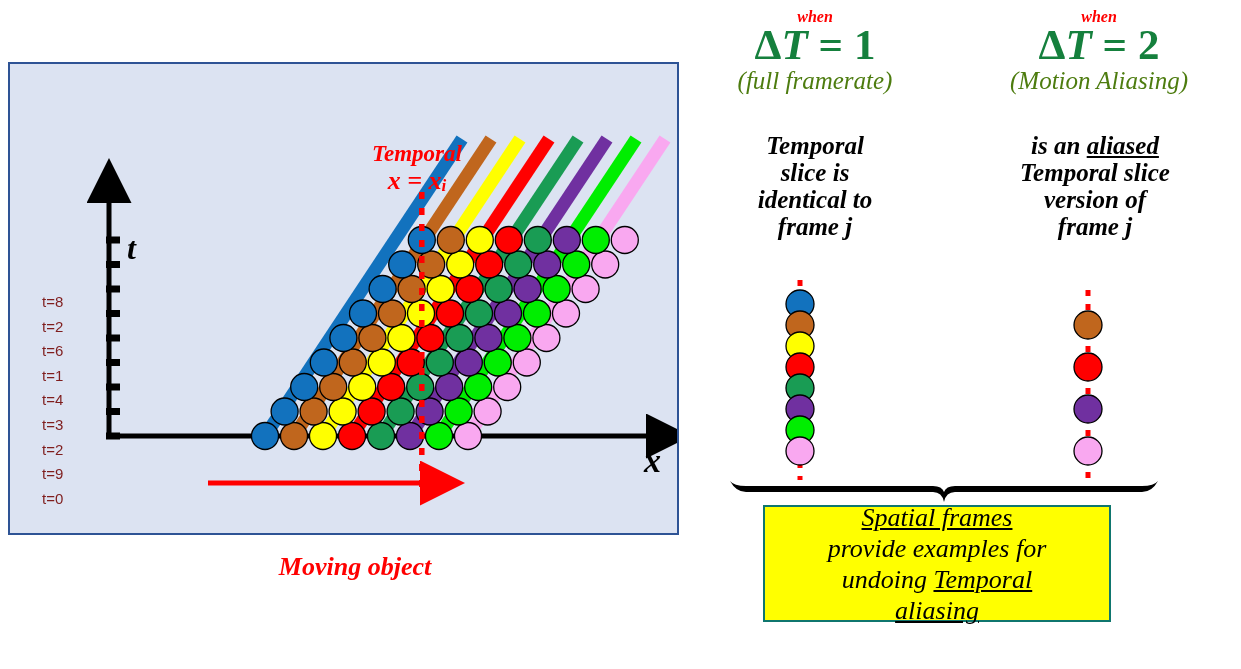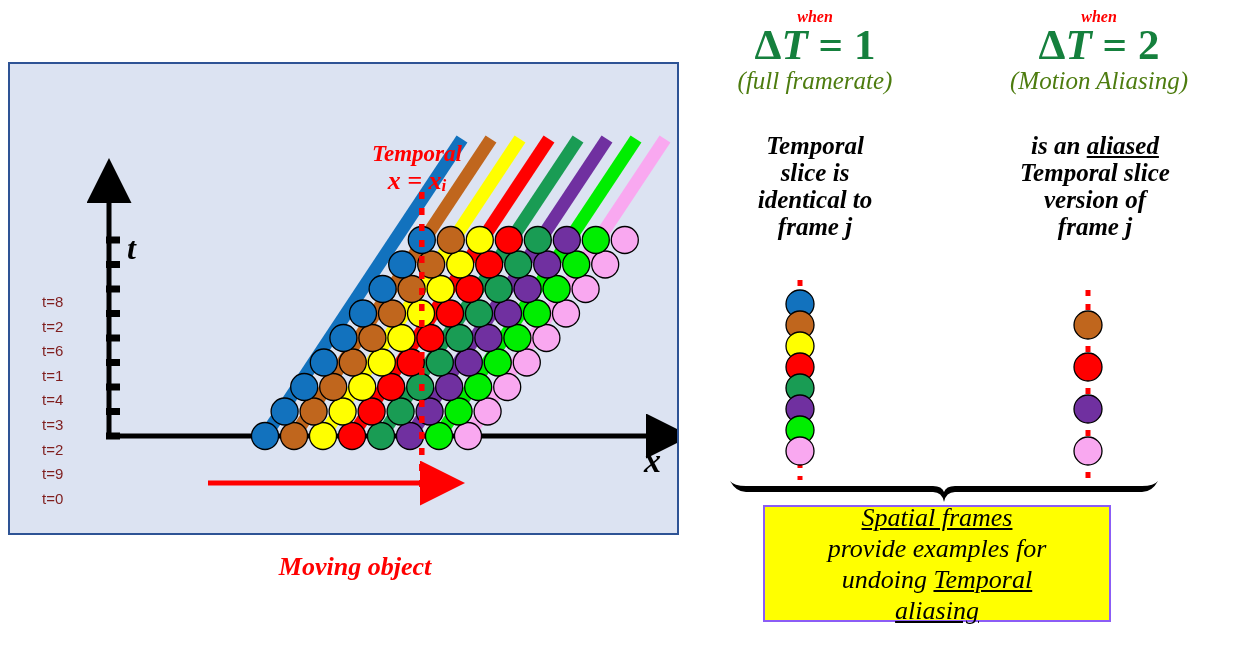--- a/index.html
+++ b/index.html
@@ -56,21 +56,21 @@
   .col-desc{position:absolute;text-align:center;color:#000;
             font-style:italic;font-weight:bold;font-family:"Liberation Serif",serif;
             font-size:25px;line-height:27px;}
   #desc-dt1{left:700px;top:132px;width:230px;}
   #desc-dt2{left:950px;top:132px;width:290px;}
   .ul{text-decoration:underline;}
 
   
   #yellow-box{
     position:absolute;left:763px;top:505px;width:348px;height:117px;
-    background:#FFFF00;border:2px solid #8b5cf6;box-sizing:border-box;
+    background:#FFFF00;border:2px solid #0f766e;box-sizing:border-box;
     display:flex;align-items:center;justify-content:center;
   }
   #yellow-box .inner{
     text-align:center;font-style:italic;font-family:"Liberation Serif",serif;
     font-size:26px;line-height:31px;color:#000;padding:0 6px;
   }
 </style>
 </head>
 <body>
 

